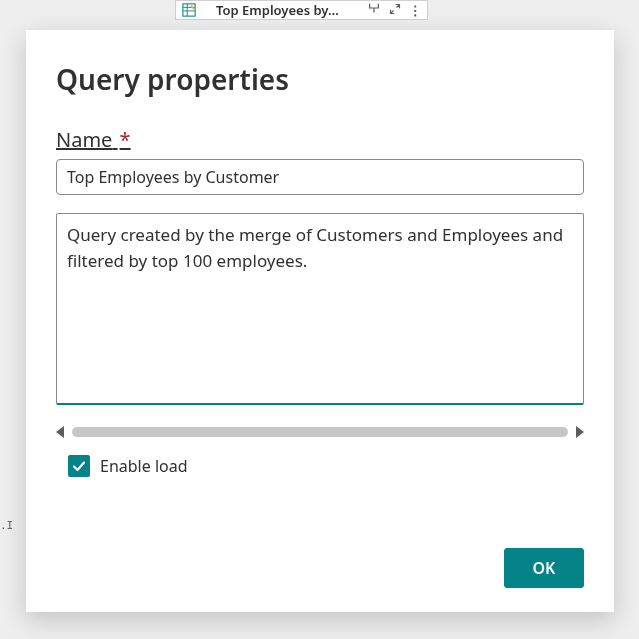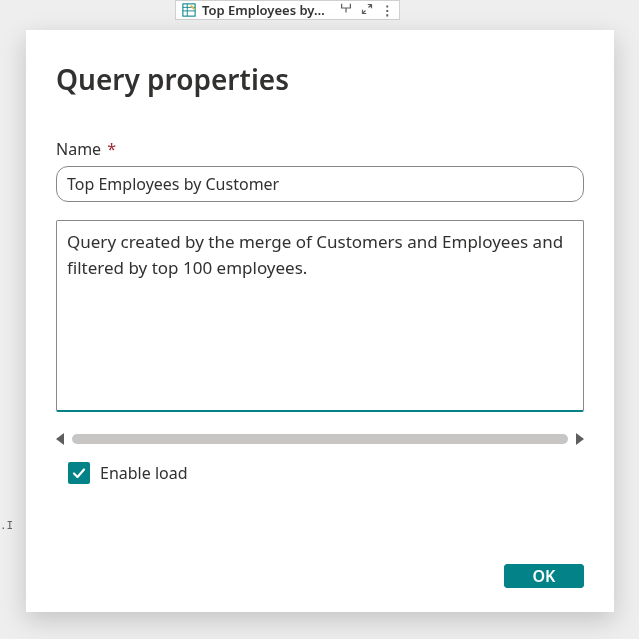--- a/index.html
+++ b/index.html
@@ -14,21 +14,21 @@
     top: 0;
     left: 175px;
     height: 20px;
     display: flex;
     align-items: center;
     background: #ffffff;
     border: 1px solid #d0d0d0;
     padding: 0 6px;
     font-size: 13px;
     color: #323130;
-    gap: 6px;
+    gap: 20px;
   }
   .bg-tab .tab-icon {
     width: 14px; height: 14px;
     display: inline-flex; align-items: center; justify-content: center;
   }
   .bg-tab .tab-title { font-weight: 600; color: #333; }
   .bg-tab .tab-right-icons { display: flex; gap: 8px; margin-left: 8px; color: #605e5c;}
   .bg-left-text {
     position: absolute;
     left: 0; top: 519px;
@@ -44,33 +44,34 @@
     background: #ffffff;
     box-shadow: 0 8px 24px rgba(0,0,0,0.18);
     padding: 30px 30px 24px 30px;
     display: flex;
     flex-direction: column;
   }
   .modal h1 {
     font-size: 28px;
     font-weight: 600;
     color: #323130;
-    margin-bottom: 40px;
+    margin-bottom: 28px;
   }
   .field-label {
-    font-size: 16px;
+    font-size: 20px;
     color: #323130;
     margin-bottom: 6px;
+    text-decoration: underline;
   }
   .required { color: #a4262c; margin-left: 2px; }
   .text-input {
     width: 100%;
     height: 36px;
     border: 1px solid #8a8886;
-    border-radius: 12px;
+    border-radius: 4px;
     padding: 0 10px;
     font-size: 16px;
     font-family: inherit;
     color: #323130;
     outline: none;
     margin-bottom: 18px;
   }
   .textarea {
     width: 100%;
     height: 192px;
@@ -123,21 +124,21 @@
   .checkbox svg { width: 16px; height: 16px; }
   .checkbox-label { font-size: 16px; color: #323130; cursor: pointer; }
   .button-row {
     display: flex;
     justify-content: flex-end;
     gap: 12px;
     margin-top: auto;
   }
   .btn {
     min-width: 80px;
-    height: 24px;
+    height: 40px;
     padding: 0 18px;
     font-size: 16px;
     font-family: inherit;
     border-radius: 3px;
     cursor: pointer;
   }
   .btn-primary {
     background: #038387;
     color: #ffffff;
     border: 1px solid #038387;

